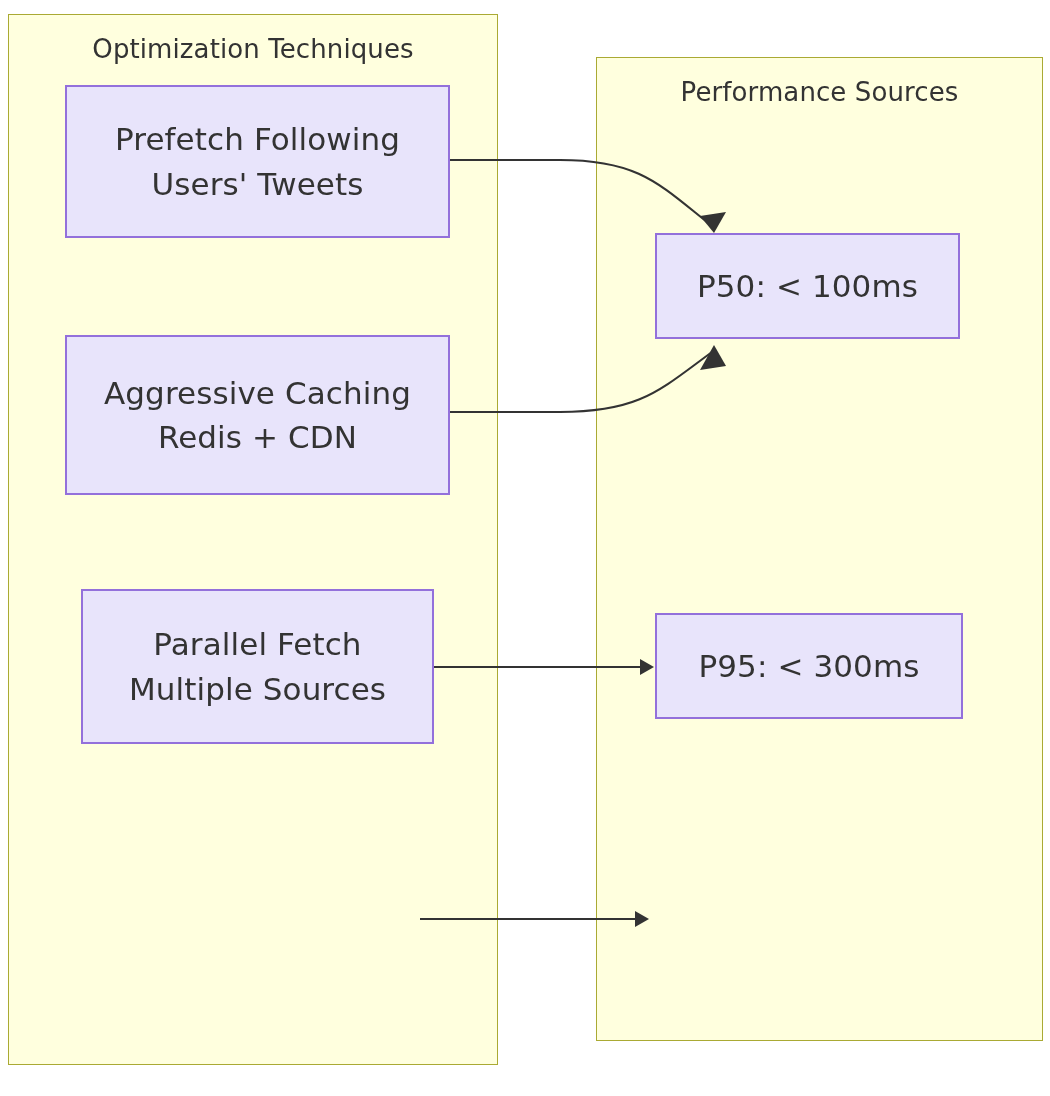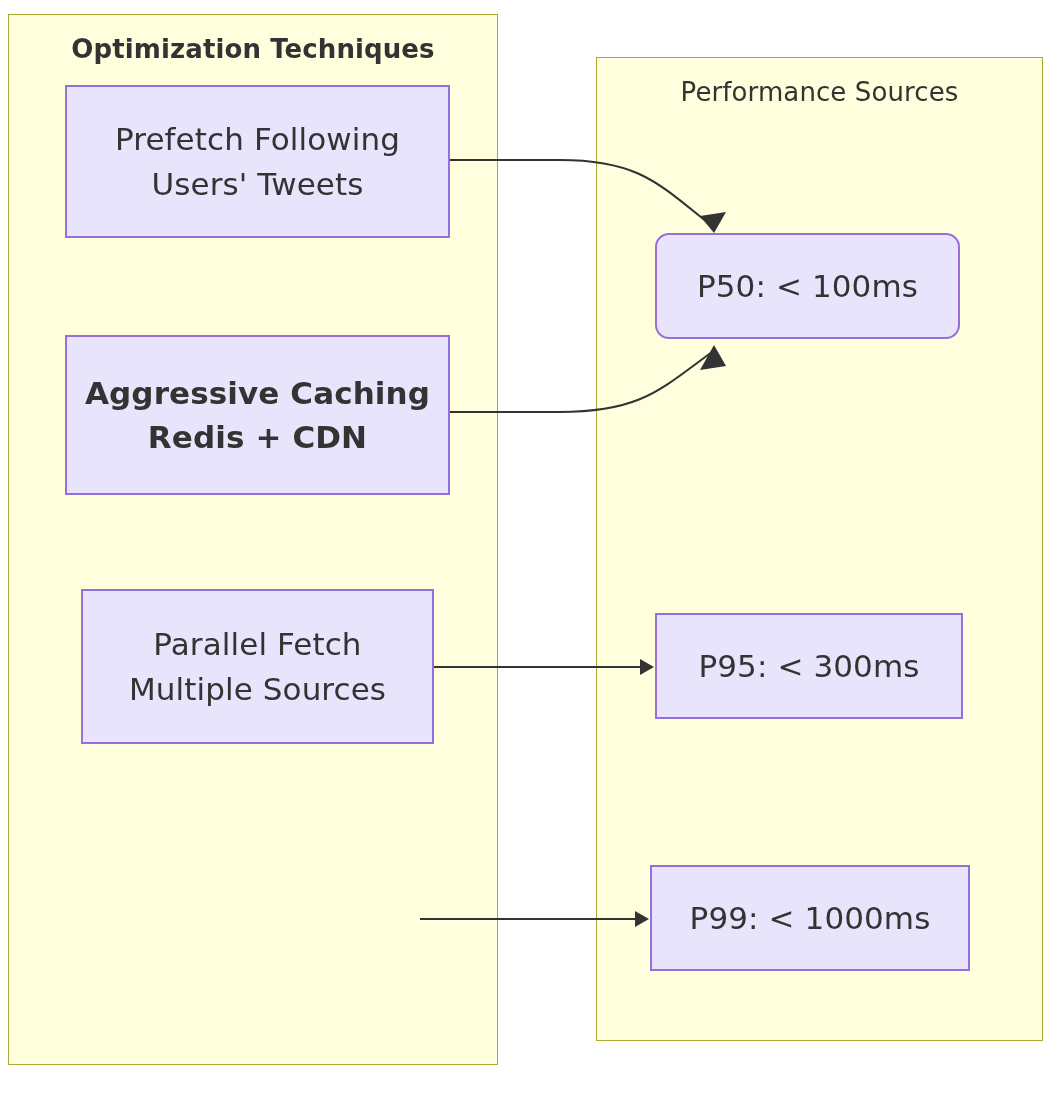--- a/index.html
+++ b/index.html
@@ -22,21 +22,21 @@
   svg.edges{position:absolute;left:0;top:0;width:1050px;height:1096px;
             overflow:visible;pointer-events:none;}
   .edge-path{fill:none;stroke:#333333;stroke-width:2.1px;}
   .edge-head{fill:#333333;stroke:none;}
 </style>
 </head>
 <body>
 
 <div id="stage">
 
-  <div class="cluster" id="cluster-0" style="left: 8px; top: 14px; width: 490px; height: 1051px; background: rgb(255, 255, 222); border-color: rgb(170, 170, 51); font-weight: bold;">
+  <div class="cluster" id="cluster-0" style="left: 8px; top: 14px; width: 490px; height: 1051px; background: rgb(255, 255, 222); border-color: rgb(170, 170, 51);">
     <div class="cluster-label" id="cluster-0-label" style="top: 20px; color: rgb(51, 51, 51);">Optimization Techniques</div>
   </div>
 
   <div class="cluster" id="cluster-1" style="left: 596px; top: 57px; width: 447px; height: 984px; background: rgb(255, 255, 222); border-color: rgb(170, 170, 51);">
     <div class="cluster-label" id="cluster-1-label" style="top: 20px; color: rgb(51, 51, 51);">Performance Sources</div>
   </div>
 
   <svg class="edges" viewBox="0 0 1050 1096" id="edge-layer">
       <g>
         <path class="edge-path" d="M 450,160 L 560,160 C 640,160 660,185 712,226" stroke="#333333"></path>
@@ -53,31 +53,28 @@
       <g>
         <path class="edge-path" d="M 420,919 L 640,919" stroke="#333333"></path>
         <polygon class="edge-head" points="649,919 635,911 635,927" fill="#333333"></polygon>
       </g>
     </svg>
 
   <div class="node" id="node-0" style="left: 65px; top: 85px; width: 385px; height: 153px; background: rgb(232, 228, 251); border-color: rgb(147, 112, 219);">
     <span class="node-label">Prefetch Following
 Users' Tweets</span>
   </div>
-  <div class="node" id="node-1" style="left: 65px; top: 335px; width: 385px; height: 160px; background: rgb(232, 228, 251); border-color: rgb(147, 112, 219); font-weight: bold;">
+  <div class="node" id="node-1" style="left: 65px; top: 335px; width: 385px; height: 160px; background: rgb(232, 228, 251); border-color: rgb(147, 112, 219);">
     <span class="node-label">Aggressive Caching
 Redis + CDN</span>
   </div>
   <div class="node" id="node-2" style="left: 81px; top: 589px; width: 353px; height: 155px; background: rgb(232, 228, 251); border-color: rgb(147, 112, 219);">
     <span class="node-label">Parallel Fetch
 Multiple Sources</span>
   </div>
-  <div class="node" id="node-4" style="left: 655px; top: 233px; width: 305px; height: 106px; background: rgb(232, 228, 251); border-color: rgb(147, 112, 219); border-radius: 14px;">
+  <div class="node" id="node-4" style="left: 655px; top: 233px; width: 305px; height: 106px; background: rgb(232, 228, 251); border-color: rgb(147, 112, 219);">
     <span class="node-label">P50: &lt; 100ms</span>
   </div>
   <div class="node" id="node-5" style="left: 655px; top: 613px; width: 308px; height: 106px; background: rgb(232, 228, 251); border-color: rgb(147, 112, 219);">
     <span class="node-label">P95: &lt; 300ms</span>
   </div>
-  <div class="node" id="node-6" style="left: 650px; top: 865px; width: 320px; height: 106px; background: rgb(232, 228, 251); border-color: rgb(147, 112, 219);">
-    <span class="node-label">P99: &lt; 1000ms</span>
-  </div>
 
 </div>
 
 </body></html>

